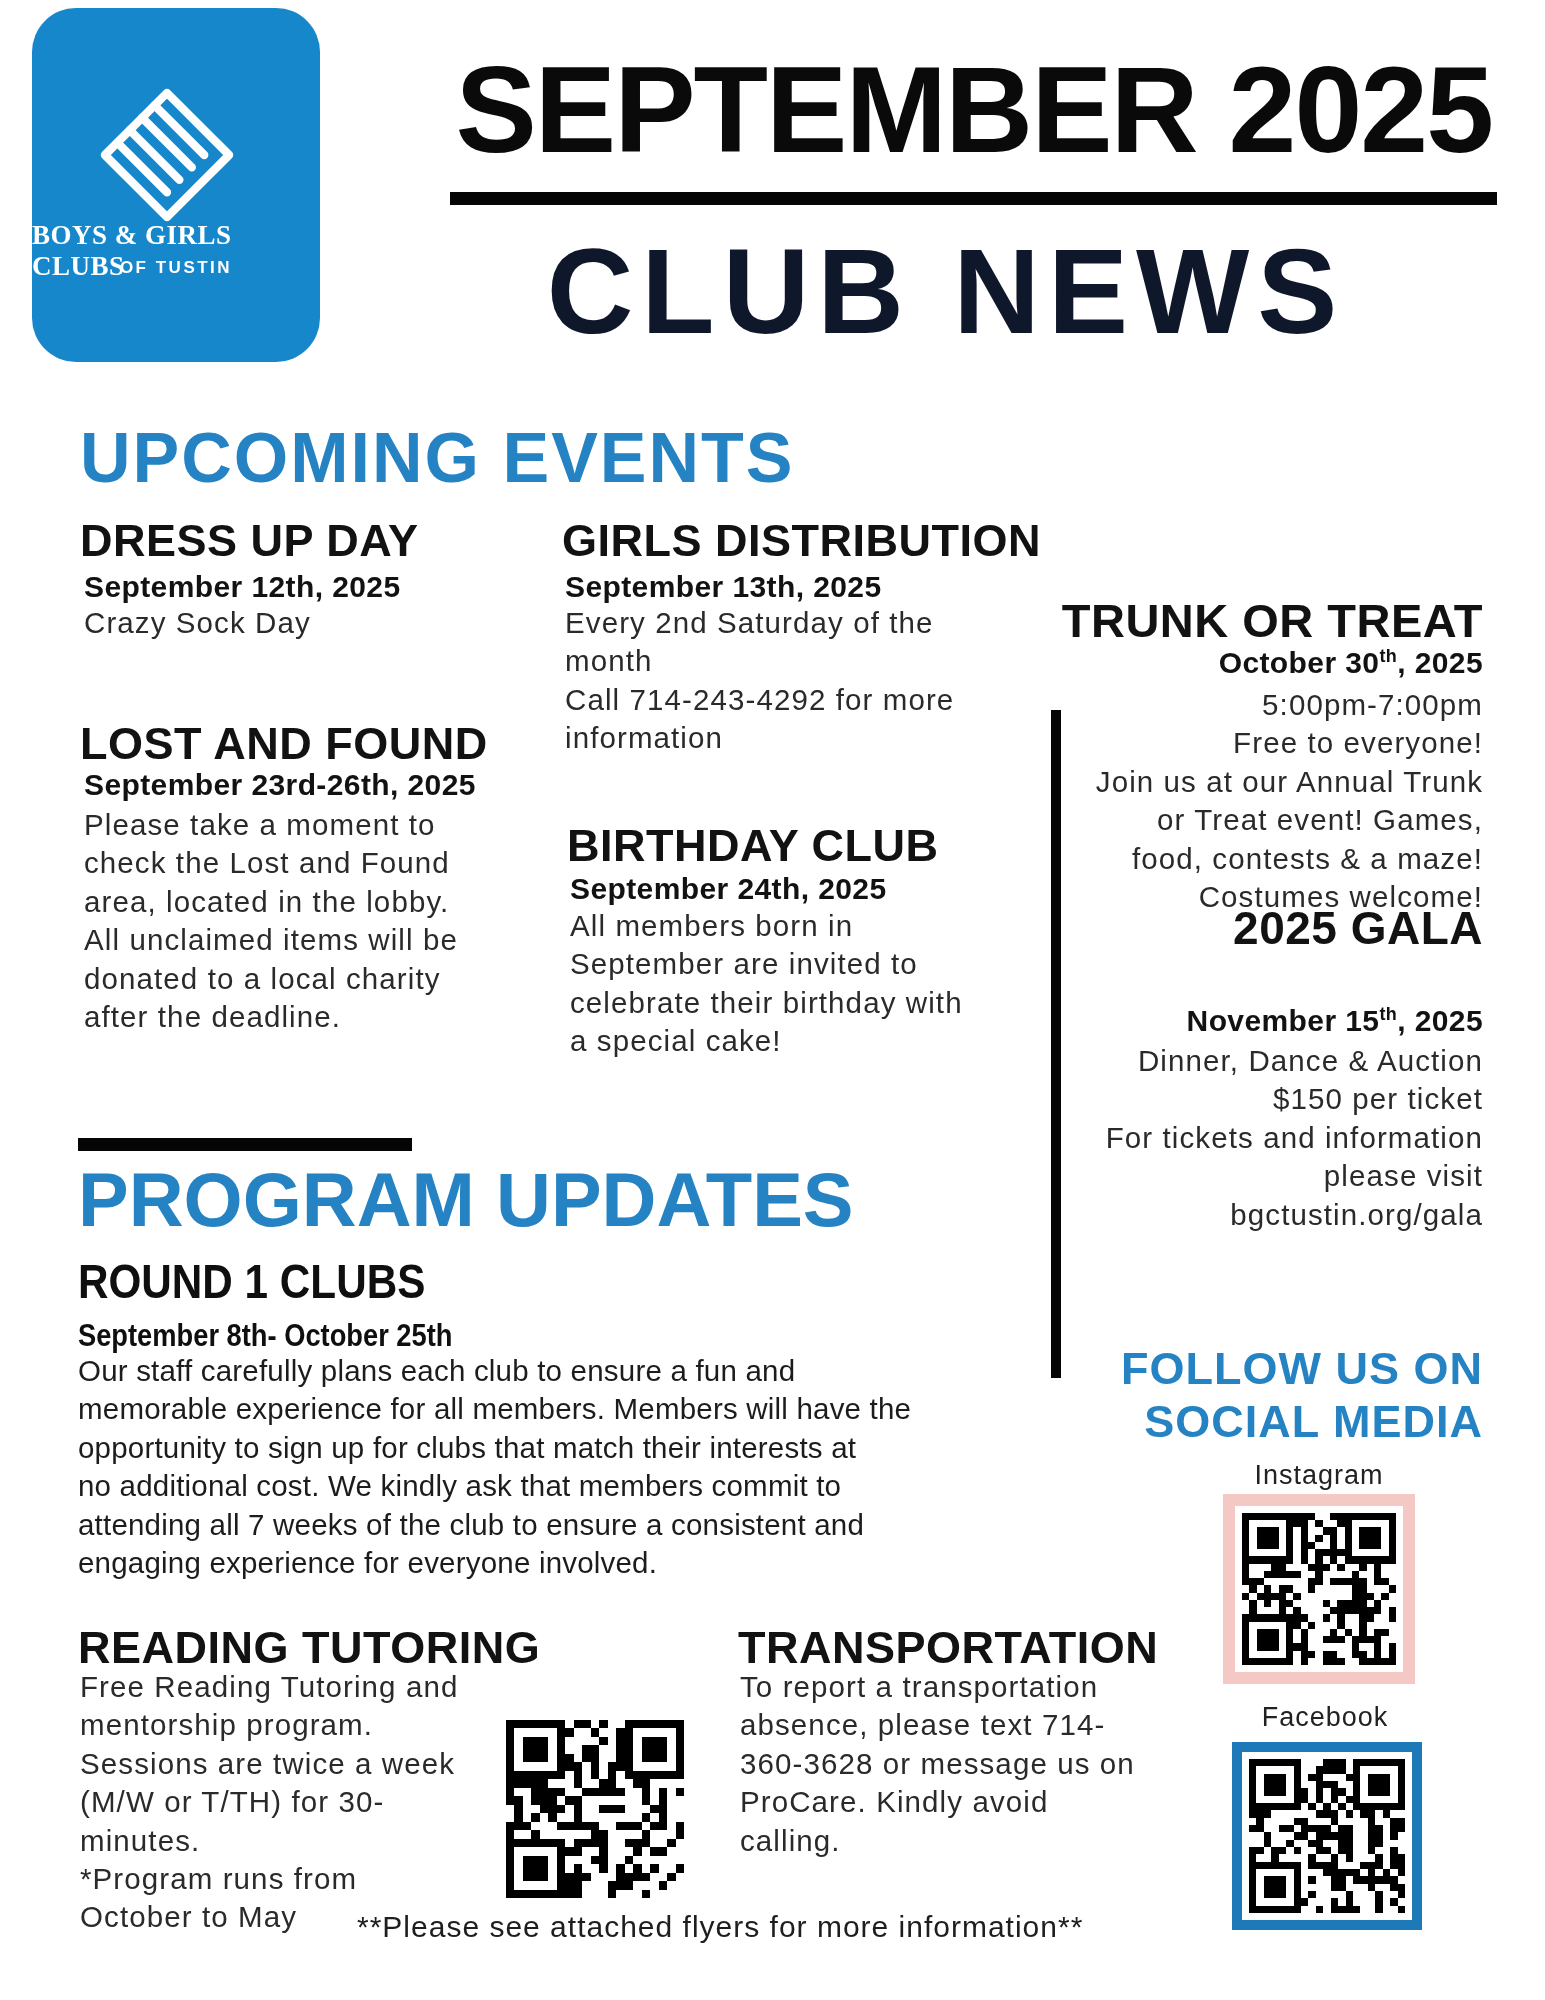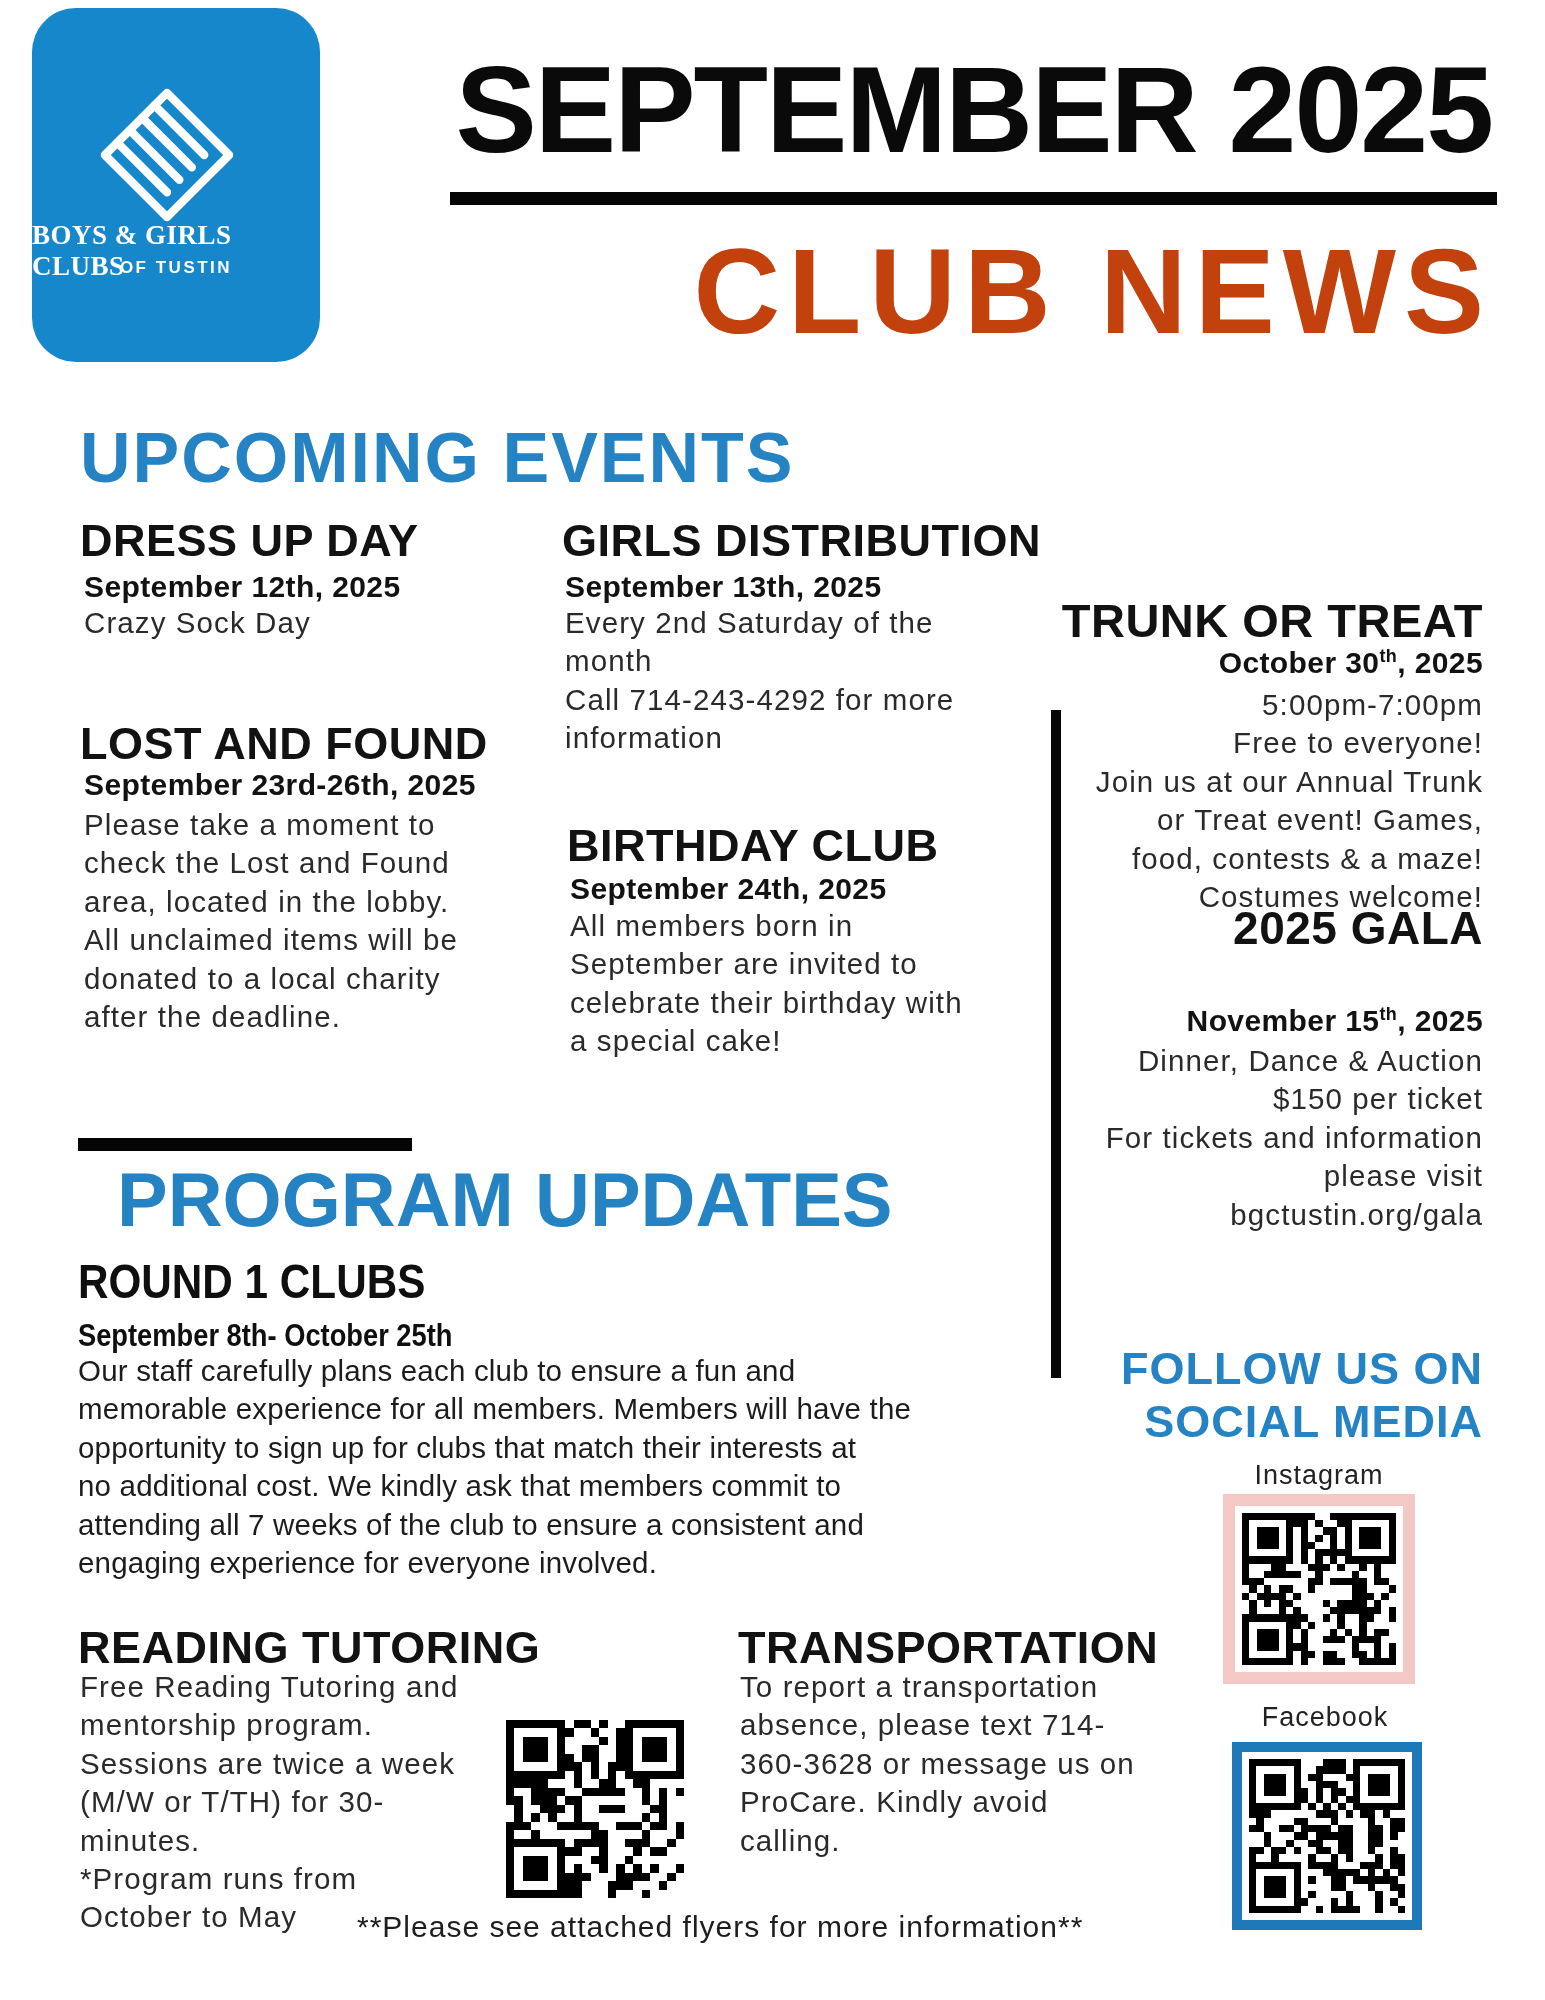--- a/index.html
+++ b/index.html
@@ -17,22 +17,22 @@
   .logo-icon{left:66px;top:78px;width:138px;height:138px;}
   .logo-org{left:0;top:212px;width:288px;text-align:left;color:#fff;
             font-family:"Liberation Serif",serif;font-weight:bold;font-size:27px;letter-spacing:.5px;}
   .logo-sub{left:0;top:250px;width:288px;text-align:center;color:#fff;
             font-weight:bold;font-size:17px;letter-spacing:2.5px;}
 
   
   .title-month{left:400px;top:40px;width:1092px;text-align:right;font-weight:bold;
                font-size:122px;letter-spacing:-2px;color:#0a0a0a;}
   .title-rule{left:450px;top:192px;width:1047px;height:13px;background:#050505;}
-  .title-name{left:400px;top:222px;width:1092px;text-align:right;font-weight:bold;
-              font-size:120px;letter-spacing:8px;color:#c2410c;}
+  .title-name{left:400px;top:222px;width:1092px;text-align:center;font-weight:bold;
+              font-size:120px;letter-spacing:8px;color:#0f172a;}
 
   
   .h-blue-big{font-weight:bold;color:var(--blue,#2583C3);font-size:70px;letter-spacing:2px;}
   .h-blue-right{font-weight:bold;color:var(--blue,#2583C3);font-size:70px;line-height:103px;text-align:right;}
   .h-blue-med{font-weight:bold;color:var(--blue,#2583C3);font-size:45px;line-height:53px;text-align:right;letter-spacing:1px;}
 
   .ev-title{font-size:45px;font-weight:bold;color:#121212;letter-spacing:.5px;}
   .ev-date{font-size:30px;font-weight:bold;color:#121212;letter-spacing:.4px;}
   .ev-body{font-size:29.5px;line-height:38.4px;color:#2a2a2a;letter-spacing:1.1px;}
   .right-align{text-align:right;}
@@ -124,21 +124,21 @@
   </div>
   <div class="abs ev-body pre right-align" style="left:1040px;top:1042px;width:443px;">Dinner, Dance &amp; Auction
 $150 per ticket
 For tickets and information
 please visit
 bgctustin.org/gala</div>
 
   <div class="abs v-rule"></div>
 
   <div class="abs pu-bar"></div>
-  <div class="abs h-blue-big" style="left:78px;top:1156px;font-size:76px;letter-spacing:0;margin-left:39px;">PROGRAM UPDATES</div>
+  <div class="abs h-blue-big" style="left:78px;top:1156px;font-size:76px;letter-spacing:0;">PROGRAM UPDATES</div>
 
   <div class="abs round1-title condensed" style="left:78px;top:1254px;">ROUND 1 CLUBS</div>
   <div class="abs round1-date condensed" style="left:78px;top:1318px;">September 8th- October 25th</div>
   <div class="abs round1-body pre" style="left:78px;top:1352px;width:840px;">Our staff carefully plans each club to ensure a fun and
 memorable experience for all members. Members will have the
 opportunity to sign up for clubs that match their interests at
 no additional cost. We kindly ask that members commit to
 attending all 7 weeks of the club to ensure a consistent and
 engaging experience for everyone involved.</div>
 

